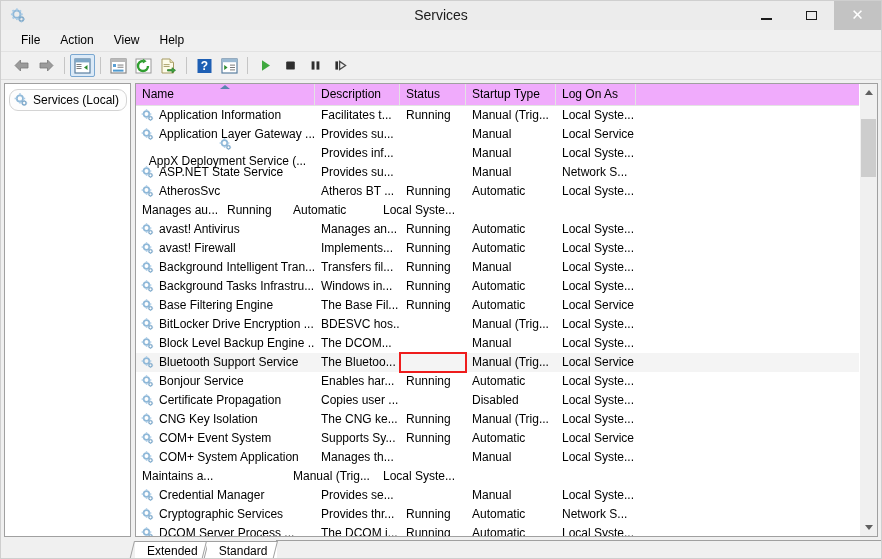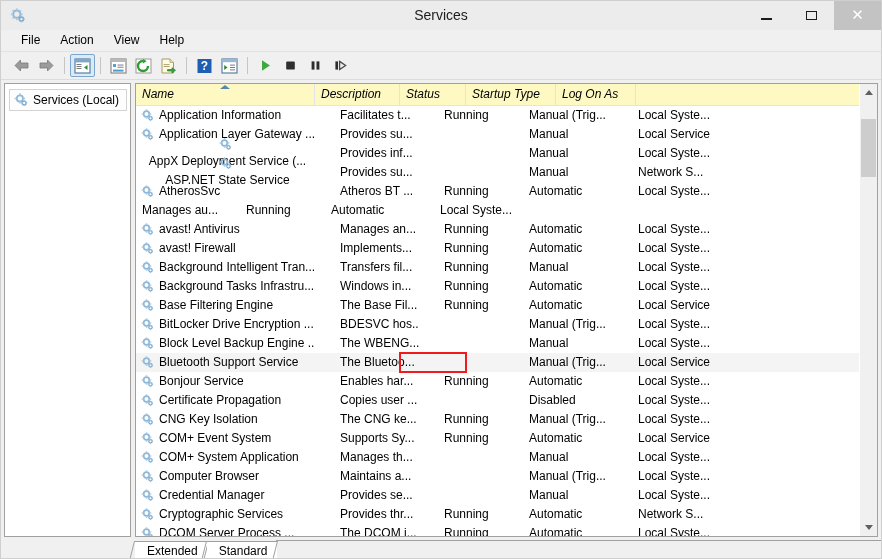--- a/index.html
+++ b/index.html
@@ -160,21 +160,21 @@
     padding-top: 3px;
     overflow: hidden;
   }
   .tree-node {
     display: flex;
     align-items: center;
     margin: 2px 3px 0 4px;
     padding: 2px 4px 2px 3px;
     border: 1px solid #d4d4d4;
     background: #fdfdfd;
-    border-radius: 0;
+    border-radius: 9px;
   }
   .tree-node .t-icon {
     width: 16px; height: 16px;
     flex: 0 0 auto;
     margin-right: 4px;
   }
   .tree-node .t-label {
     font-size: 12px;
     color: #000;
     white-space: nowrap;
@@ -209,22 +209,21 @@
   .lv-th {
     position: relative;
     box-sizing: border-box;
     border-right: 1px solid #e3e3e3;
     font-size: 12px;
     color: #000;
     line-height: 20px;
     padding-left: 6px;
     white-space: nowrap;
     overflow: hidden;
-    background: #fef9c3;
-    font-style: italic;
+    background: #f0abfc;
   }
   .lv-th.sorted .sort-arrow {
     position: absolute;
     top: 1px;
     left: 50%;
     margin-left: -5px;
     width: 0; height: 0;
     border-left: 5px solid transparent;
     border-right: 5px solid transparent;
     border-bottom: 4px solid #5a86ad;
@@ -236,21 +235,20 @@
     flex: 1 1 auto;
     position: relative;
     overflow: hidden;
     background: #ffffff;
   }
   .lv-row {
     display: flex;
     height: 19px;
     align-items: center;
     box-sizing: border-box;
-    gap: 19px;
   }
   .lv-row.hovered { background: #f4f4f4; }
   .lv-td {
     box-sizing: border-box;
     font-size: 12px;
     color: #000;
     line-height: 19px;
     padding-left: 6px;
     white-space: nowrap;
     overflow: hidden;
@@ -659,21 +657,21 @@
                 </svg></span>
               <span>AppX Deployment Service (...</span>
             </div>
             <div class="lv-td" style="width: 85px;">Provides inf...</div>
             <div class="lv-td" style="width: 66px;"></div>
             <div class="lv-td" style="width: 90px;">Manual</div>
             <div class="lv-td" style="width: 80px;">Local Syste...</div>
             <div class="lv-td filler"></div>
           </div>
           <div class="lv-row">
-            <div class="lv-td name-cell" style="width: 179px; flex-direction: column;">
+            <div class="lv-td name-cell" style="width: 179px;">
               <span class="svc-icon"><svg width="15" height="15" viewBox="0 0 16 16">
                   <g fill="none" stroke="#8fb8d8" stroke-width="1.8">
                     <circle cx="6.9" cy="6.4" r="3"></circle>
                   </g>
                   <g fill="#a9cbe6">
                     <rect x="6.2" y="1.3" width="1.5" height="1.9"></rect>
                     <rect x="6.2" y="9.6" width="1.5" height="1.9"></rect>
                     <rect x="1.7" y="5.7" width="1.9" height="1.5"></rect>
                     <rect x="10.2" y="5.7" width="1.9" height="1.5"></rect>
                   </g>
@@ -929,21 +927,21 @@
                   </g>
                   <g fill="#9cc0dd">
                     <rect x="10.7" y="8.1" width="1.1" height="1.3"></rect>
                     <rect x="10.7" y="12.6" width="1.1" height="1.3"></rect>
                     <rect x="8.3" y="10.5" width="1.3" height="1.1"></rect>
                     <rect x="12.7" y="10.5" width="1.3" height="1.1"></rect>
                   </g>
                 </svg></span>
               <span>Block Level Backup Engine ...</span>
             </div>
-            <div class="lv-td" style="width: 85px;">The WBENG...</div>
+            <div class="lv-td" style="width: 85px;">The DCOM...</div>
             <div class="lv-td" style="width: 66px;"></div>
             <div class="lv-td" style="width: 90px;">Manual</div>
             <div class="lv-td" style="width: 80px;">Local Syste...</div>
             <div class="lv-td filler"></div>
           </div>
           <div class="lv-row hovered">
             <div class="lv-td name-cell" style="width: 179px;">
               <span class="svc-icon"><svg width="15" height="15" viewBox="0 0 16 16">
                   <g fill="none" stroke="#8fb8d8" stroke-width="1.8">
                     <circle cx="6.9" cy="6.4" r="3"></circle>
@@ -1116,43 +1114,20 @@
                 </svg></span>
               <span>COM+ System Application</span>
             </div>
             <div class="lv-td" style="width: 85px;">Manages th...</div>
             <div class="lv-td" style="width: 66px;"></div>
             <div class="lv-td" style="width: 90px;">Manual</div>
             <div class="lv-td" style="width: 80px;">Local Syste...</div>
             <div class="lv-td filler"></div>
           </div>
           <div class="lv-row">
-            <div class="lv-td name-cell" style="width: 179px;">
-              <span class="svc-icon"><svg width="15" height="15" viewBox="0 0 16 16">
-                  <g fill="none" stroke="#8fb8d8" stroke-width="1.8">
-                    <circle cx="6.9" cy="6.4" r="3"></circle>
-                  </g>
-                  <g fill="#a9cbe6">
-                    <rect x="6.2" y="1.3" width="1.5" height="1.9"></rect>
-                    <rect x="6.2" y="9.6" width="1.5" height="1.9"></rect>
-                    <rect x="1.7" y="5.7" width="1.9" height="1.5"></rect>
-                    <rect x="10.2" y="5.7" width="1.9" height="1.5"></rect>
-                  </g>
-                  <g fill="none" stroke="#7fa8c8" stroke-width="1.3">
-                    <circle cx="11.2" cy="11" r="1.8"></circle>
-                  </g>
-                  <g fill="#9cc0dd">
-                    <rect x="10.7" y="8.1" width="1.1" height="1.3"></rect>
-                    <rect x="10.7" y="12.6" width="1.1" height="1.3"></rect>
-                    <rect x="8.3" y="10.5" width="1.3" height="1.1"></rect>
-                    <rect x="12.7" y="10.5" width="1.3" height="1.1"></rect>
-                  </g>
-                </svg></span>
-              <span>Computer Browser</span>
-            </div>
             <div class="lv-td" style="width: 85px;">Maintains a...</div>
             <div class="lv-td" style="width: 66px;"></div>
             <div class="lv-td" style="width: 90px;">Manual (Trig...</div>
             <div class="lv-td" style="width: 80px;">Local Syste...</div>
             <div class="lv-td filler"></div>
           </div>
           <div class="lv-row">
             <div class="lv-td name-cell" style="width: 179px;">
               <span class="svc-icon"><svg width="15" height="15" viewBox="0 0 16 16">
                   <g fill="none" stroke="#8fb8d8" stroke-width="1.8">

